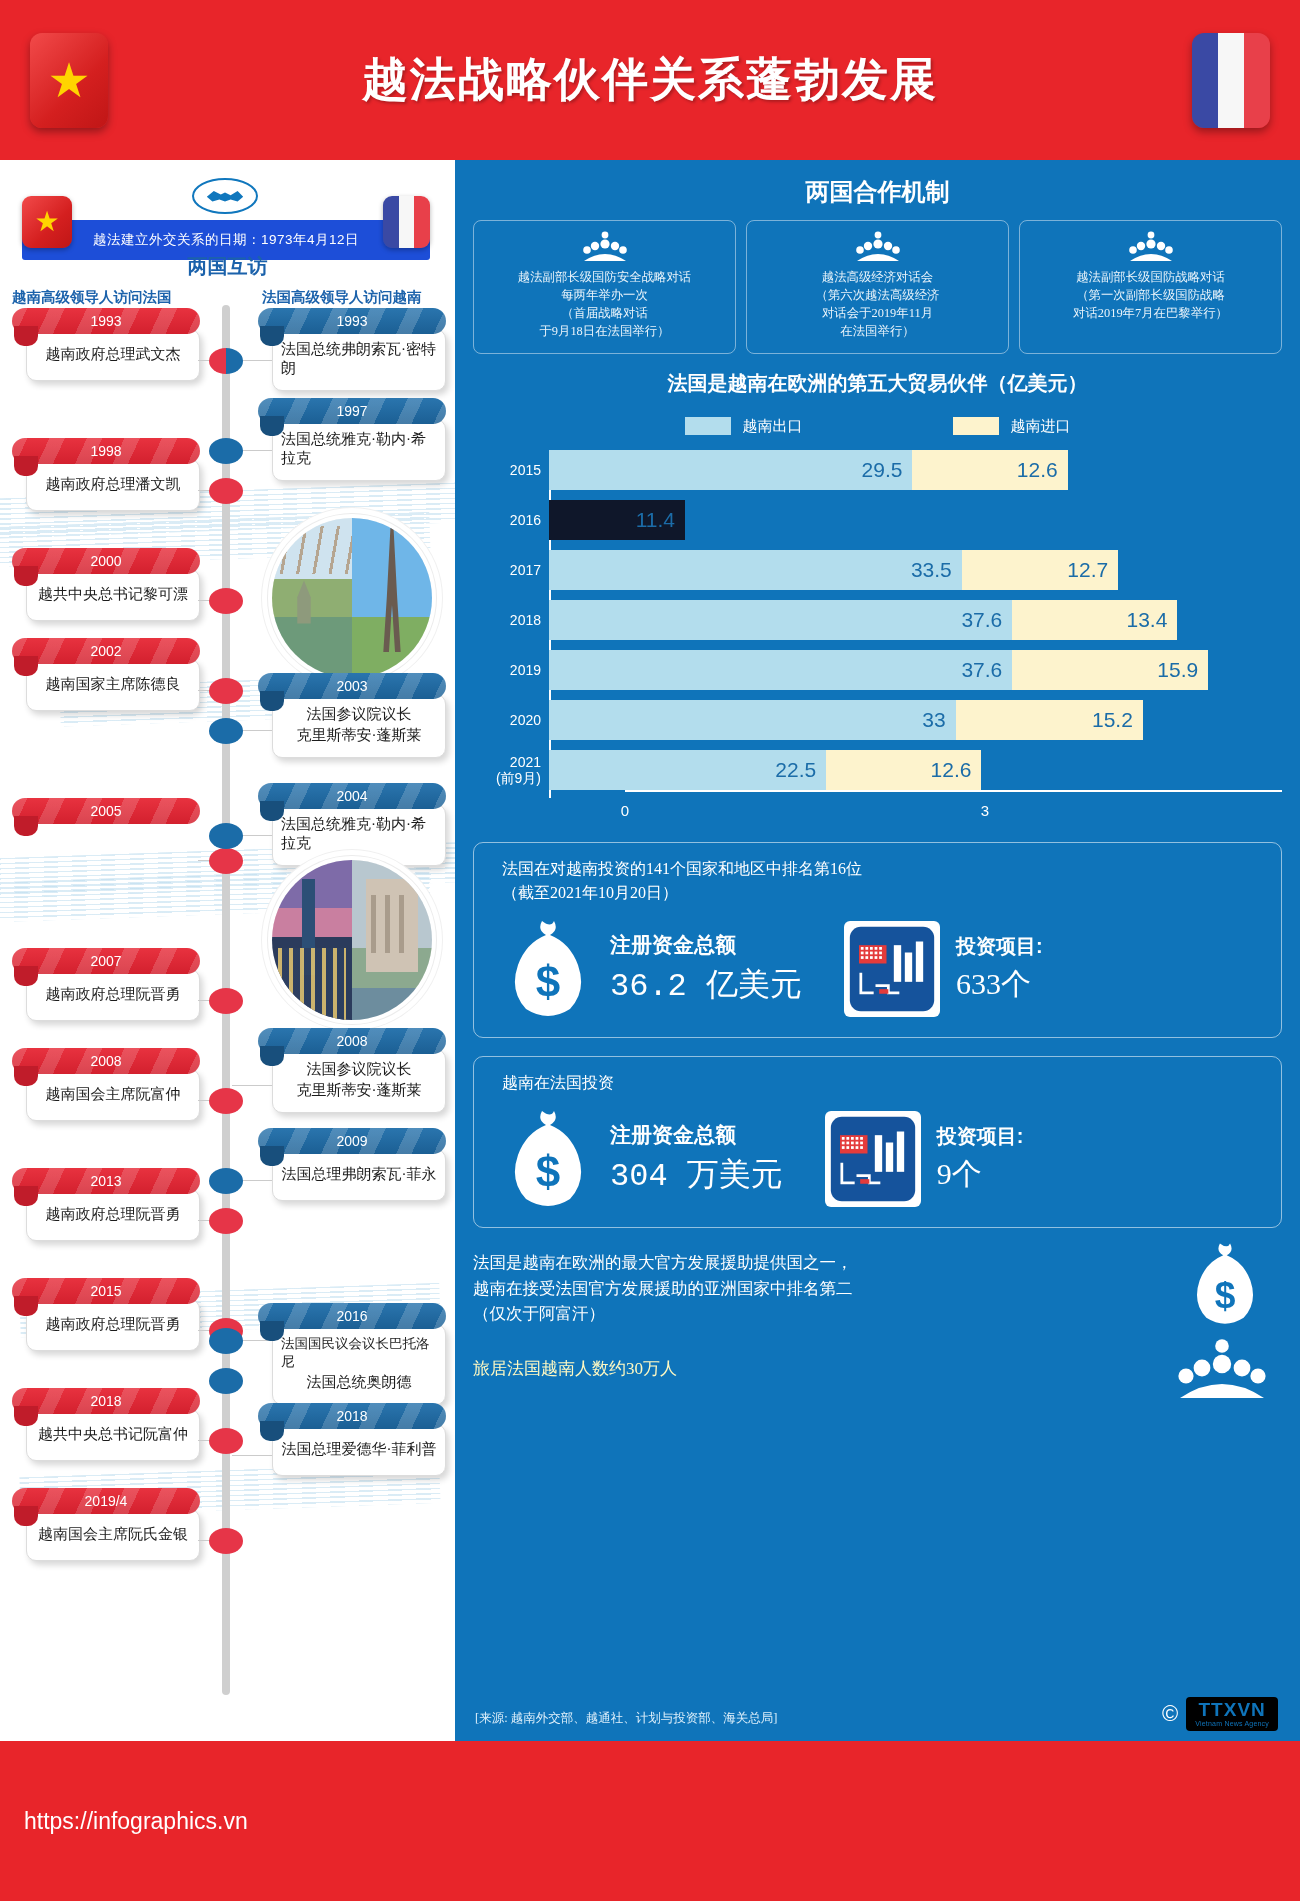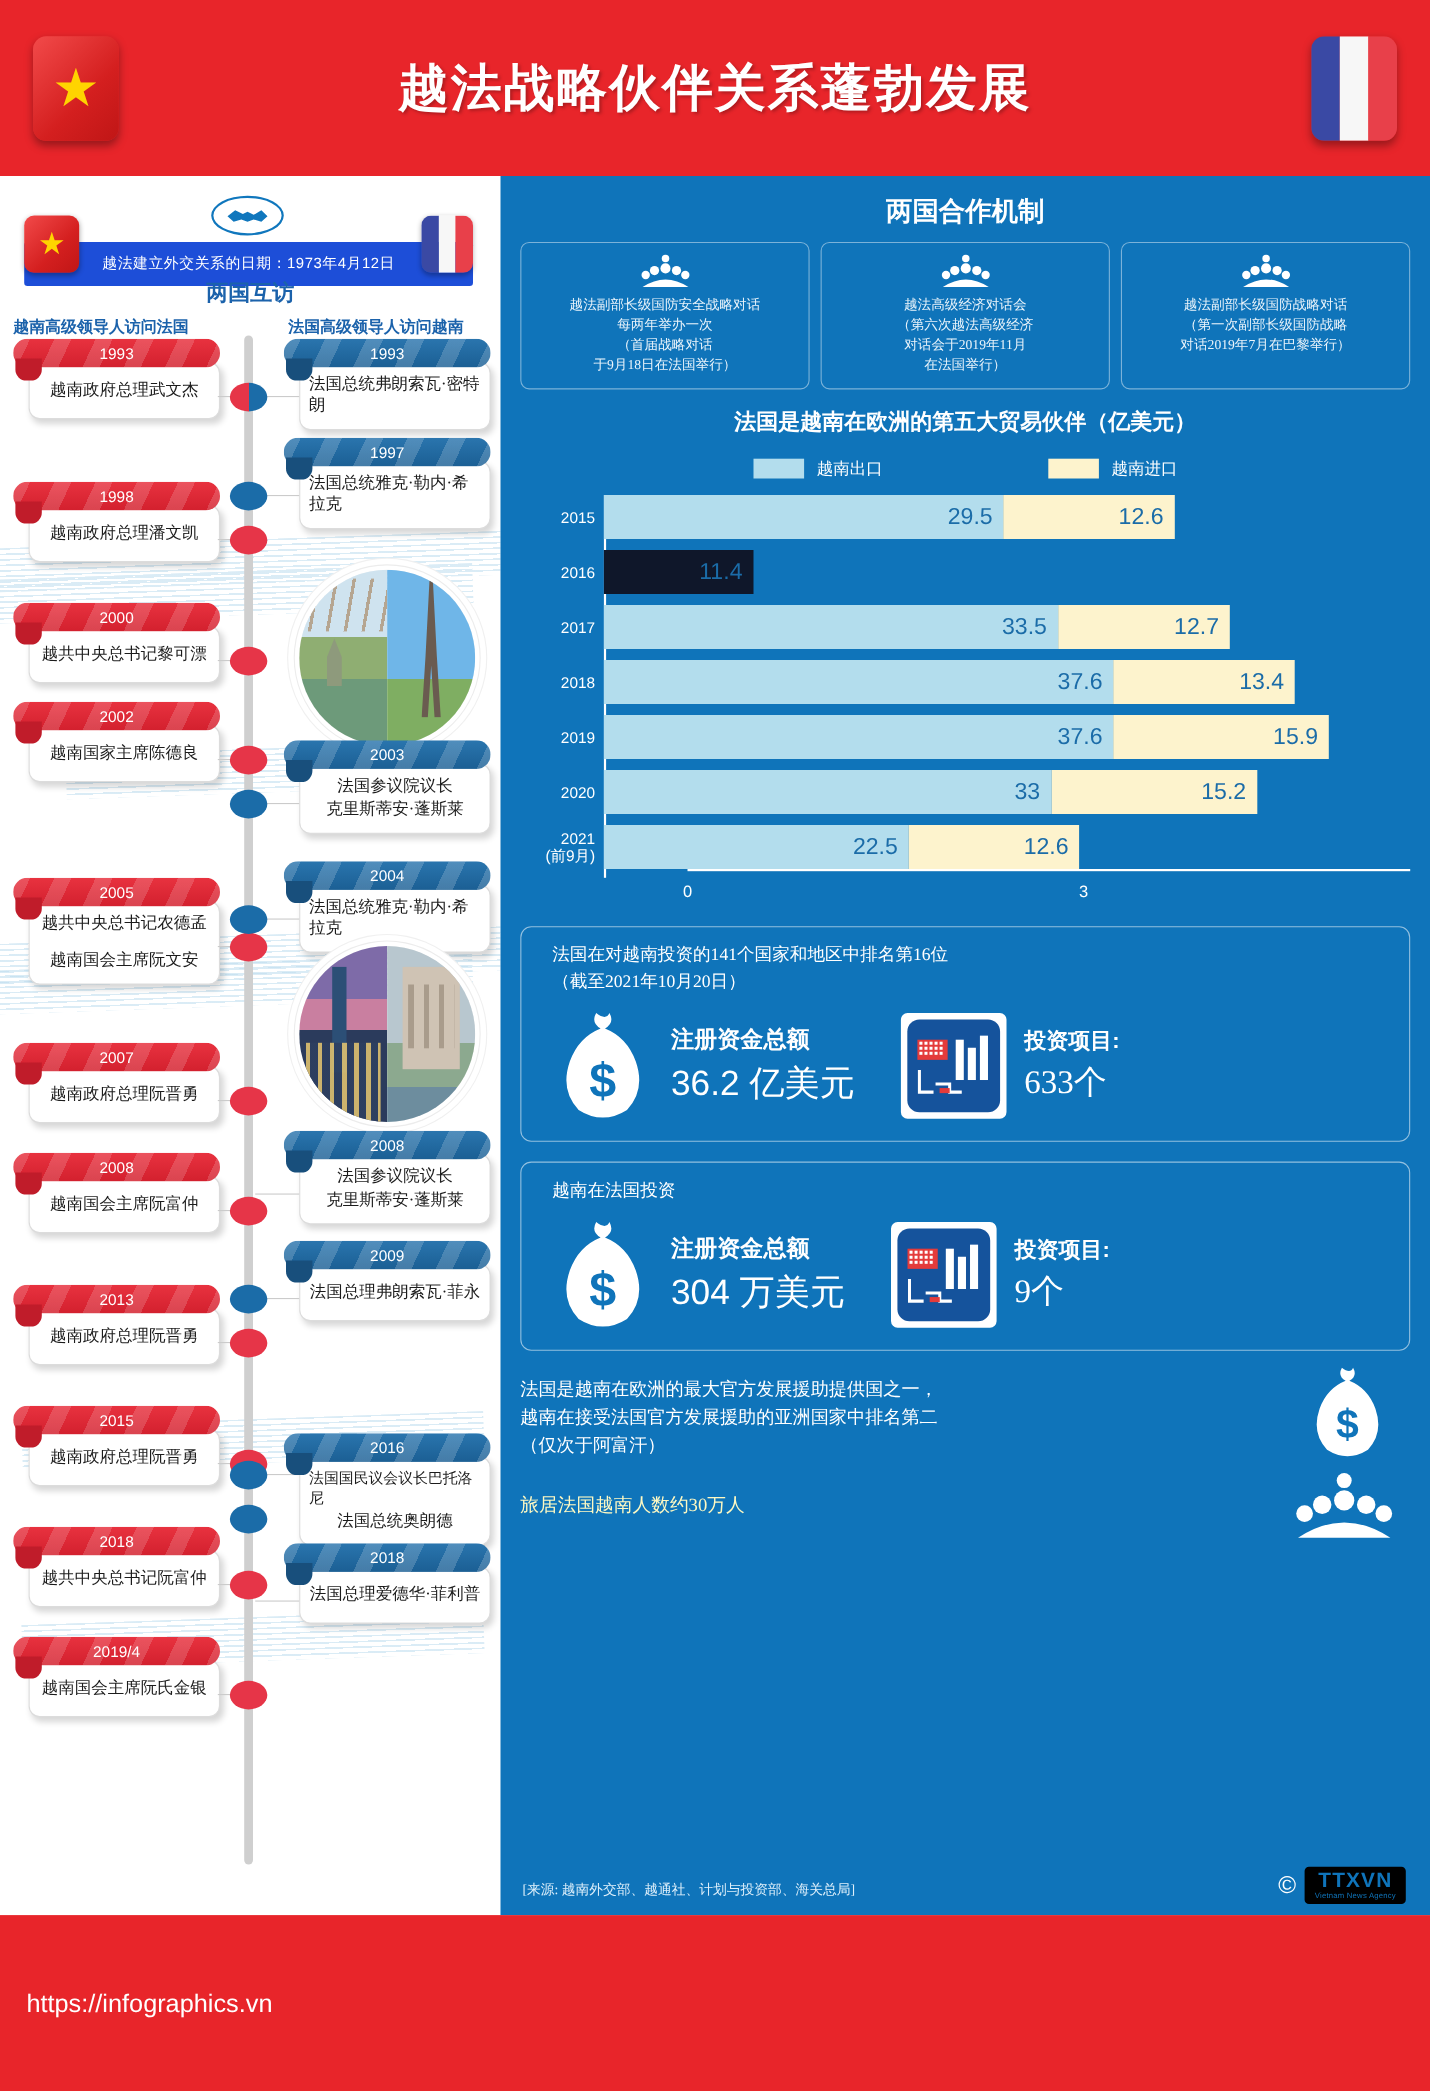--- a/index.html
+++ b/index.html
@@ -189,21 +189,21 @@
   .info-card {
     border:1px solid rgba(255,255,255,.55); border-radius:10px;
     padding:14px 28px 16px; color:#fff; margin-top:18px;
   }
   .info-head { font-family:"Liberation Serif", serif; font-size:16px; line-height:1.5; }
   .info-head .sub { display:block; }
   .info-row { display:flex; align-items:center; margin-top:12px; }
   .money-bag { width:92px; height:104px; flex:none; }
   .stat-txt { margin-left:16px; }
   .stat-label { font-size:21px; font-weight:bold; }
-  .stat-val { font-size:32px; margin-top:4px; font-family:Liberation Sans, sans-serif;}
+  .stat-val { font-size:32px; margin-top:4px; font-family:Liberation Mono, monospace;}
   .proj-ico { width:96px; height:96px; flex:none; margin-left:42px; background:#fff;
               border-radius:6px; padding:4px; }
   .proj-txt { margin-left:16px; }
   .proj-label { font-size:20px; font-weight:bold; }
   .proj-val { font-size:30px; margin-top:4px; font-family:"Liberation Serif", serif;}
 
   .note-block { color:#fff; font-family:"Liberation Serif", serif; font-size:16.5px;
                 line-height:1.55; margin-top:22px; position:relative; padding-right:150px;}
   .note-block2 { color:#fef9c3; font-family:"Liberation Serif", serif; font-size:17px;
                  margin-top:30px; position:relative; padding-right:150px;}
@@ -304,24 +304,20 @@
     <div class="ribbon">2002</div>
     <div class="body">
       <div class="line">越南国家主席陈德良</div>
     </div>
   </div>
   <div class="connector" style="left:198px; top:530px; width:30px;"></div>
   <div class="dot red" style="left:209px; top:518px;"></div>
 
   <div class="tl-card left" style="left:12px; top:638px; width:188px;">
     <div class="ribbon">2005</div>
-    <div class="body">
-      <div class="line">越共中央总书记农德孟</div>
-      <div class="line">越南国会主席阮文安</div>
-    </div>
   </div>
   <div class="connector" style="left:198px; top:700px; width:30px;"></div>
   <div class="dot red" style="left:209px; top:688px;"></div>
 
   <div class="tl-card left" style="left:12px; top:788px; width:188px;">
     <div class="ribbon">2007</div>
     <div class="body">
       <div class="line">越南政府总理阮晋勇</div>
     </div>
   </div>

